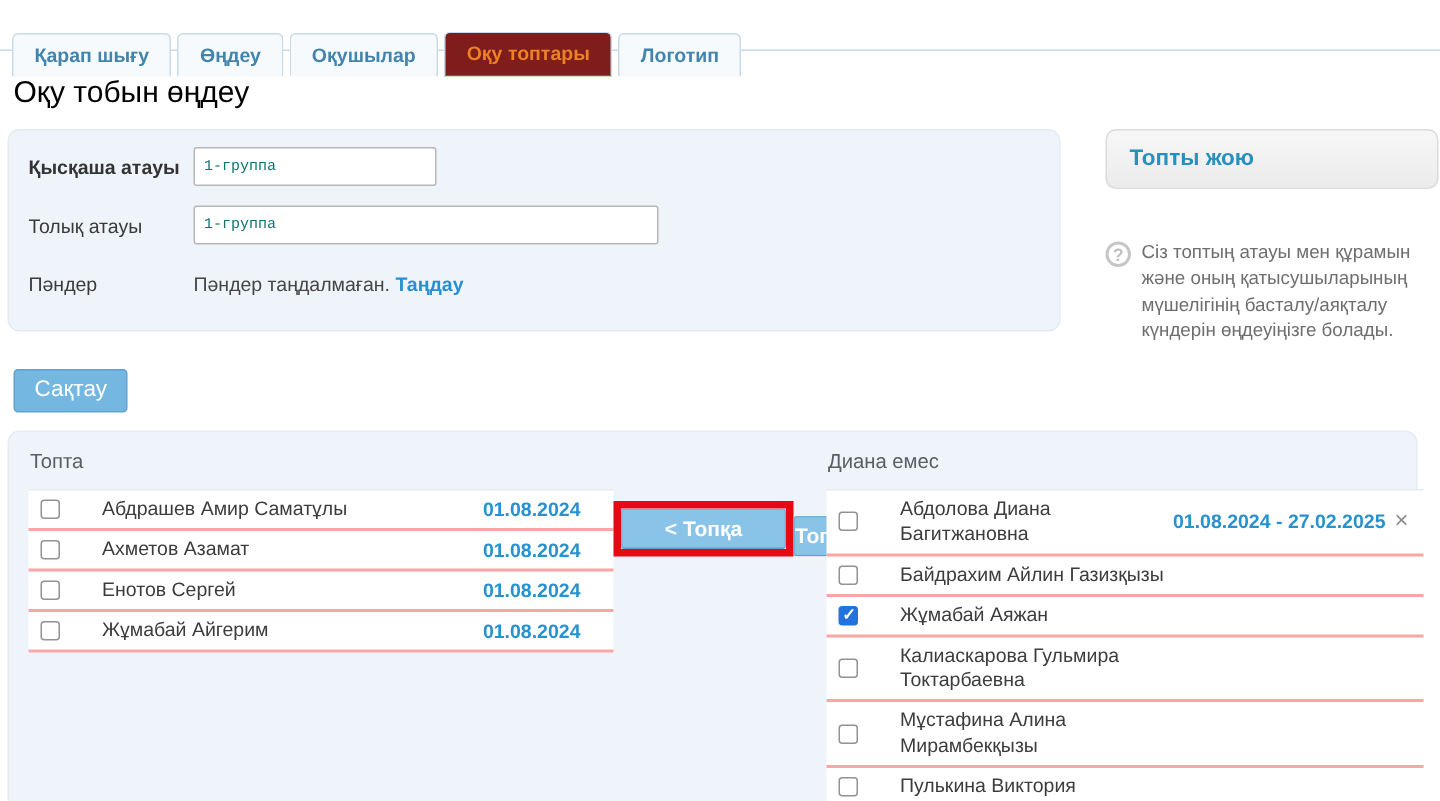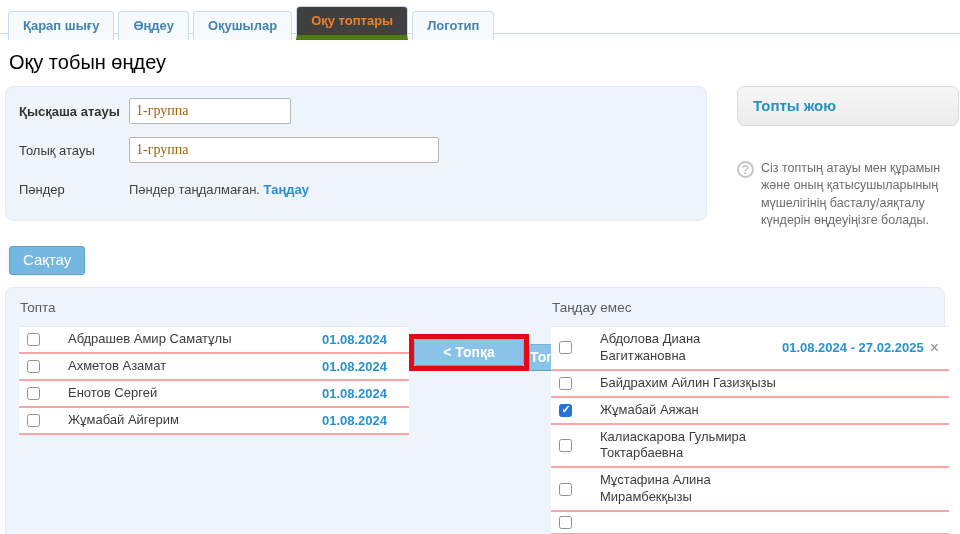--- a/index.html
+++ b/index.html
@@ -2,36 +2,36 @@
 <html><head>
 <meta charset="utf-8">
 <style>
   * { margin:0; padding:0; box-sizing:border-box; }
   html,body { width:960px; height:534px; background:#fff; font-family:"Liberation Sans", sans-serif; overflow:hidden; }
 
   
   .tabbar { display:flex; align-items:flex-end; padding:5px 8px 0 8px; border-bottom:1px solid #c9dbe9; height:34px; }
   .tab { border:1px solid #c9dbe9; border-bottom:none; border-radius:4px 4px 0 0; background:#f6fafc;
          color:#4384ad; font-weight:bold; font-size:13px; padding:6px 14px 7px 14px; margin-right:4px;
-         cursor:pointer; position:relative; top:7px; }
-  .tab.active { background:#404040; color:#ee8122; border-bottom:5px solid #4d7c0f; }
+         cursor:pointer; position:relative; top:18px; }
+  .tab.active { background:#7f1d1d; color:#ee8122; border-bottom:1px solid #4d7c0f; }
 
   
   .page-title { color:#000000; font-size:20px; margin:17px 0 12px 9px; }
 
   
   .top-area { display:flex; align-items:flex-start; }
   .form-panel { width:702px; margin-left:5px; background:#eff4fb; border:1px solid #e4ebf5; border-radius:8px;
                 padding:11px 16px 14px 13px; }
   .form-row { display:flex; align-items:center; margin-bottom:13px; }
   .form-row:last-child { margin-bottom:4px; }
   .form-label { width:110px; font-size:13px; color:#3a3a3a; flex:none; }
   .form-label.bold { font-weight:bold; color:#333; }
-  .text-input { height:26px; border:1px solid #b7b7b7; border-radius:2px; font-size:14px; color:#a16207;
-                padding:2px 6px; font-family:Liberation Serif, serif; background:#fff; }
+  .text-input { height:26px; border:1px solid #b7b7b7; border-radius:2px; font-size:10px; color:#0f766e;
+                padding:2px 6px; font-family:Liberation Mono, monospace; background:#fff; }
   .input-short { width:162px; }
   .input-long  { width:310px; }
   .subjects-row { margin-top:6px; min-height:26px; }
   .subjects-text { font-size:13px; color:#454545; }
   .link { color:#2a8fd0; font-weight:bold; text-decoration:none; cursor:pointer; }
 
   .right-col { width:222px; margin-left:30px; }
   .delete-btn { display:block; width:222px; background:linear-gradient(#f7f7f7,#ebebeb); border:1px solid #dcdcdc;
                 border-radius:7px; color:#2591c1; font-weight:bold; font-size:15px; text-align:left;
                 padding:10px 15px 11px 15px; cursor:pointer; font-family:"Liberation Sans", sans-serif; }
@@ -152,21 +152,21 @@
   </div>
 
   <div class="transfer-col">
     <div class="highlight-frame">
       <button class="transfer-btn">&lt; Топқа</button>
     </div>
     <button class="transfer-btn second">Топтан&gt;</button>
   </div>
 
   <div class="list-col">
-    <div class="list-title">Таңдау емес</div>
+    <div class="list-title">Диана емес</div>
     <div class="white-list right-list">
       <div class="m-row">
         <span class="cb"></span>
         <span class="m-name">Абдолова Диана Багитжановна</span>
         <span class="m-date">01.08.2024 - 27.02.2025</span>
         <span class="remove-x">×</span>
       </div>
       <div class="m-row">
         <span class="cb"></span>
         <span class="m-name">Байдрахим Айлин Газизқызы</span>
@@ -178,20 +178,21 @@
       <div class="m-row">
         <span class="cb"></span>
         <span class="m-name">Калиаскарова Гульмира Токтарбаевна</span>
       </div>
       <div class="m-row">
         <span class="cb"></span>
         <span class="m-name">Мұстафина Алина Мирамбекқызы</span>
       </div>
       <div class="m-row">
         <span class="cb"></span>
+        <span class="m-name">Пулькина Виктория</span>
       </div>
     </div>
   </div>
 
 </div>
 
 
 
 
 </body></html>

